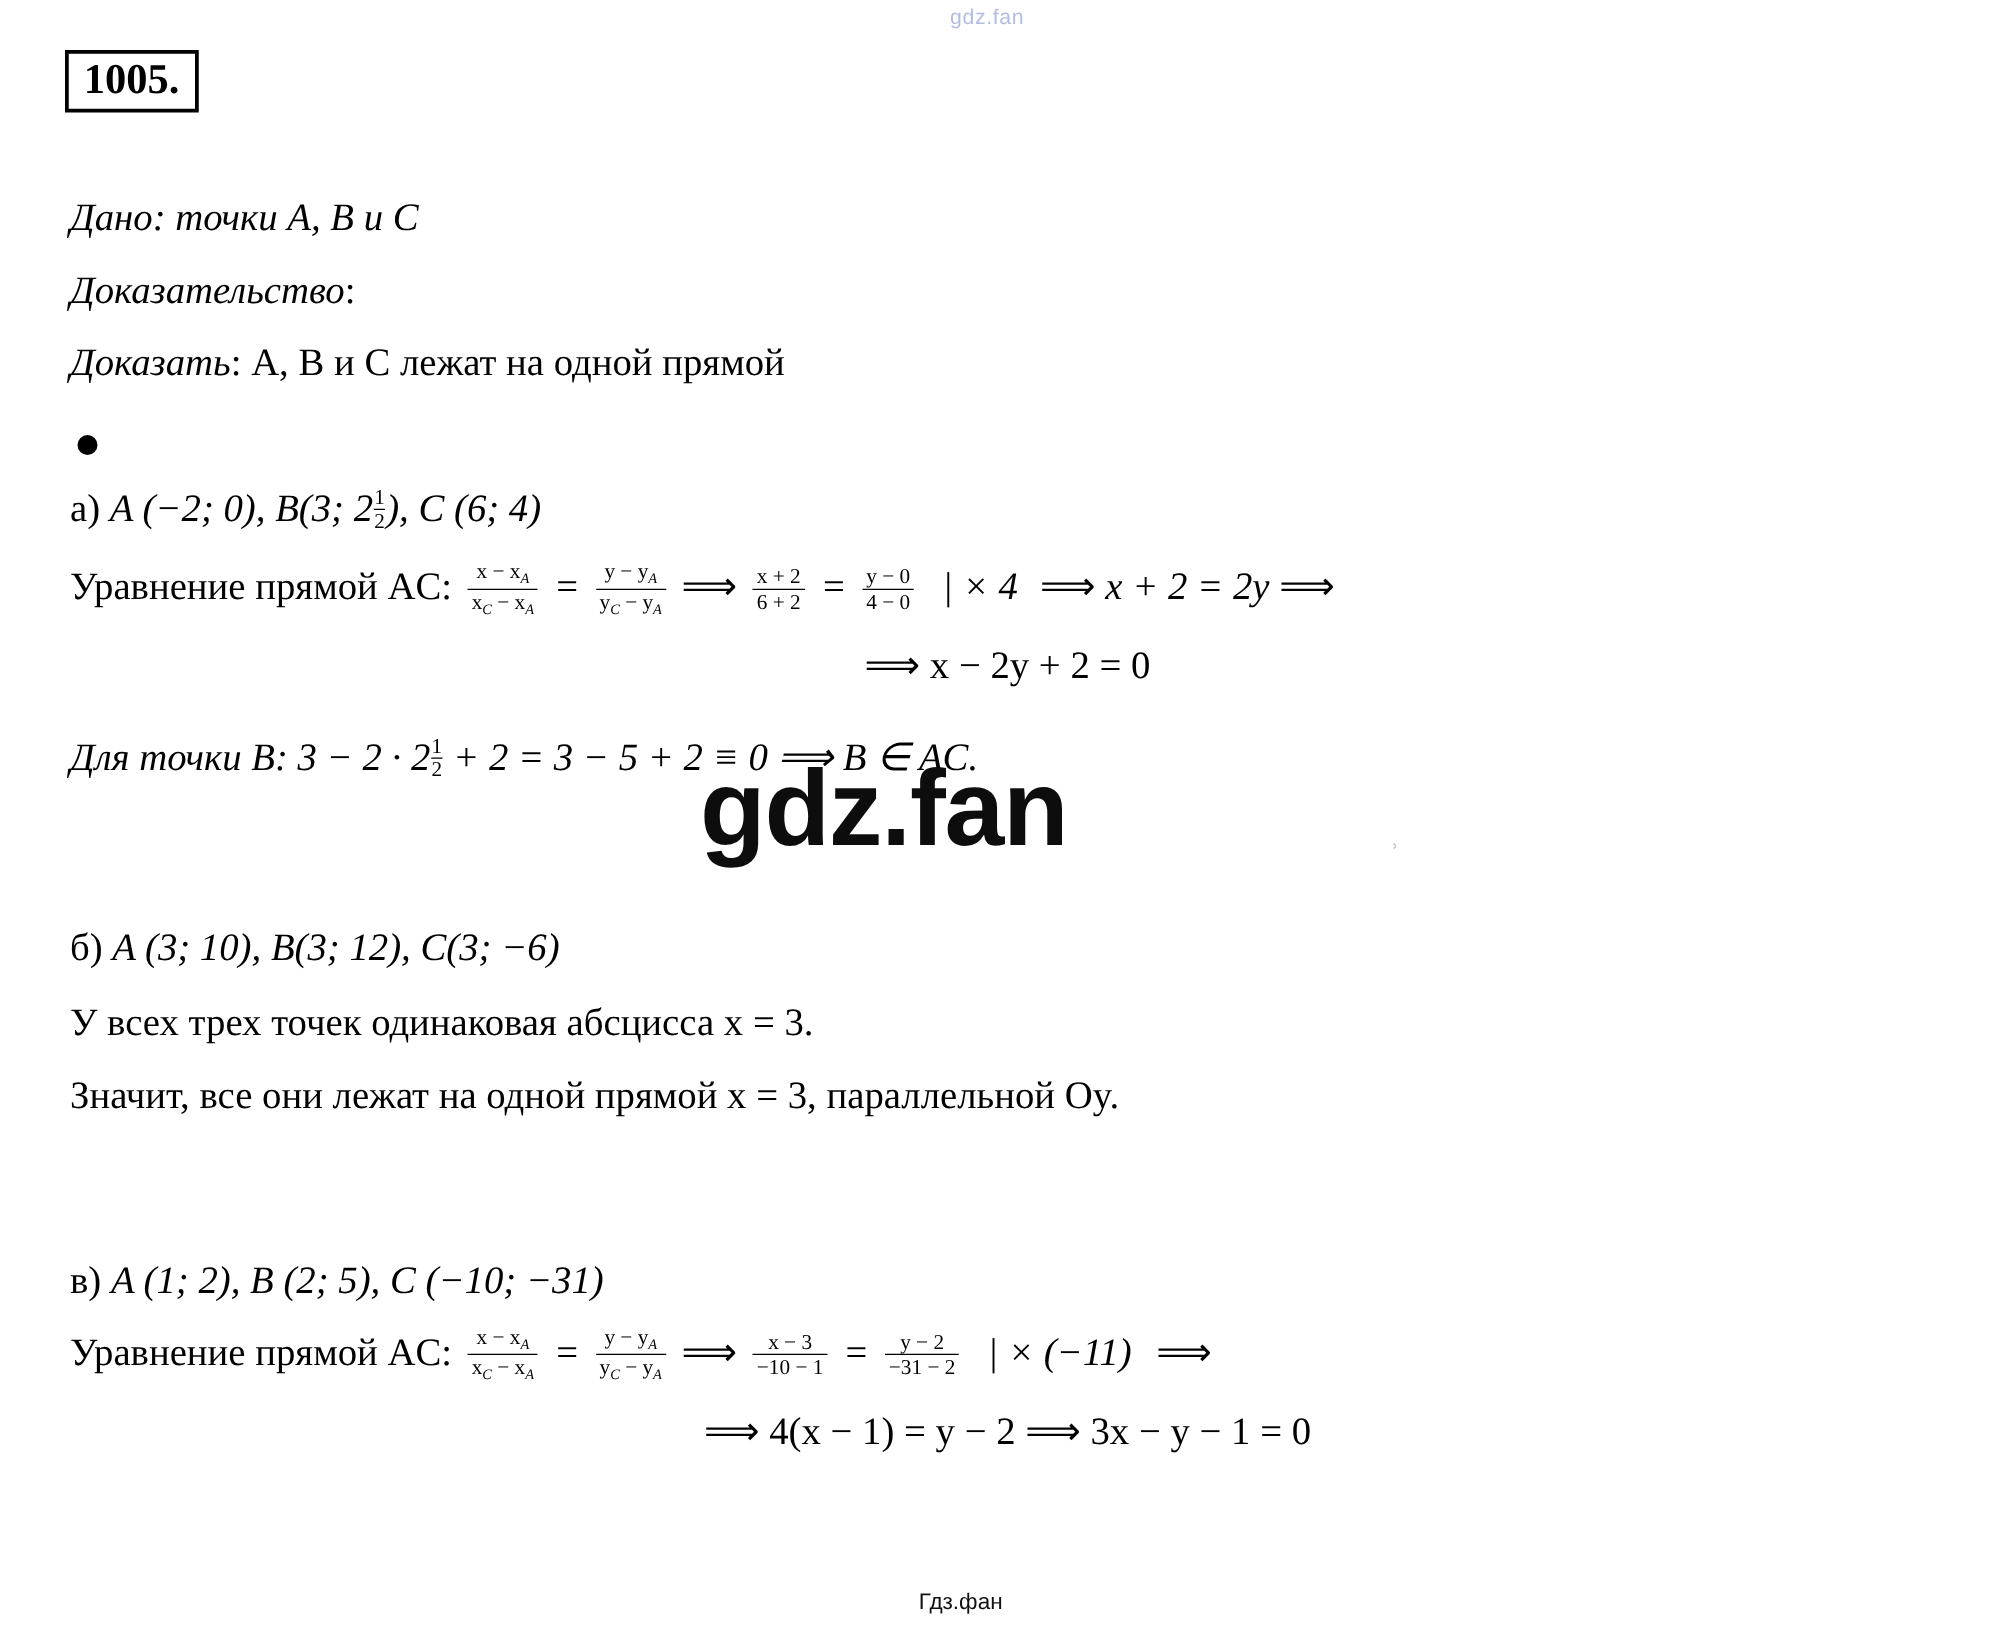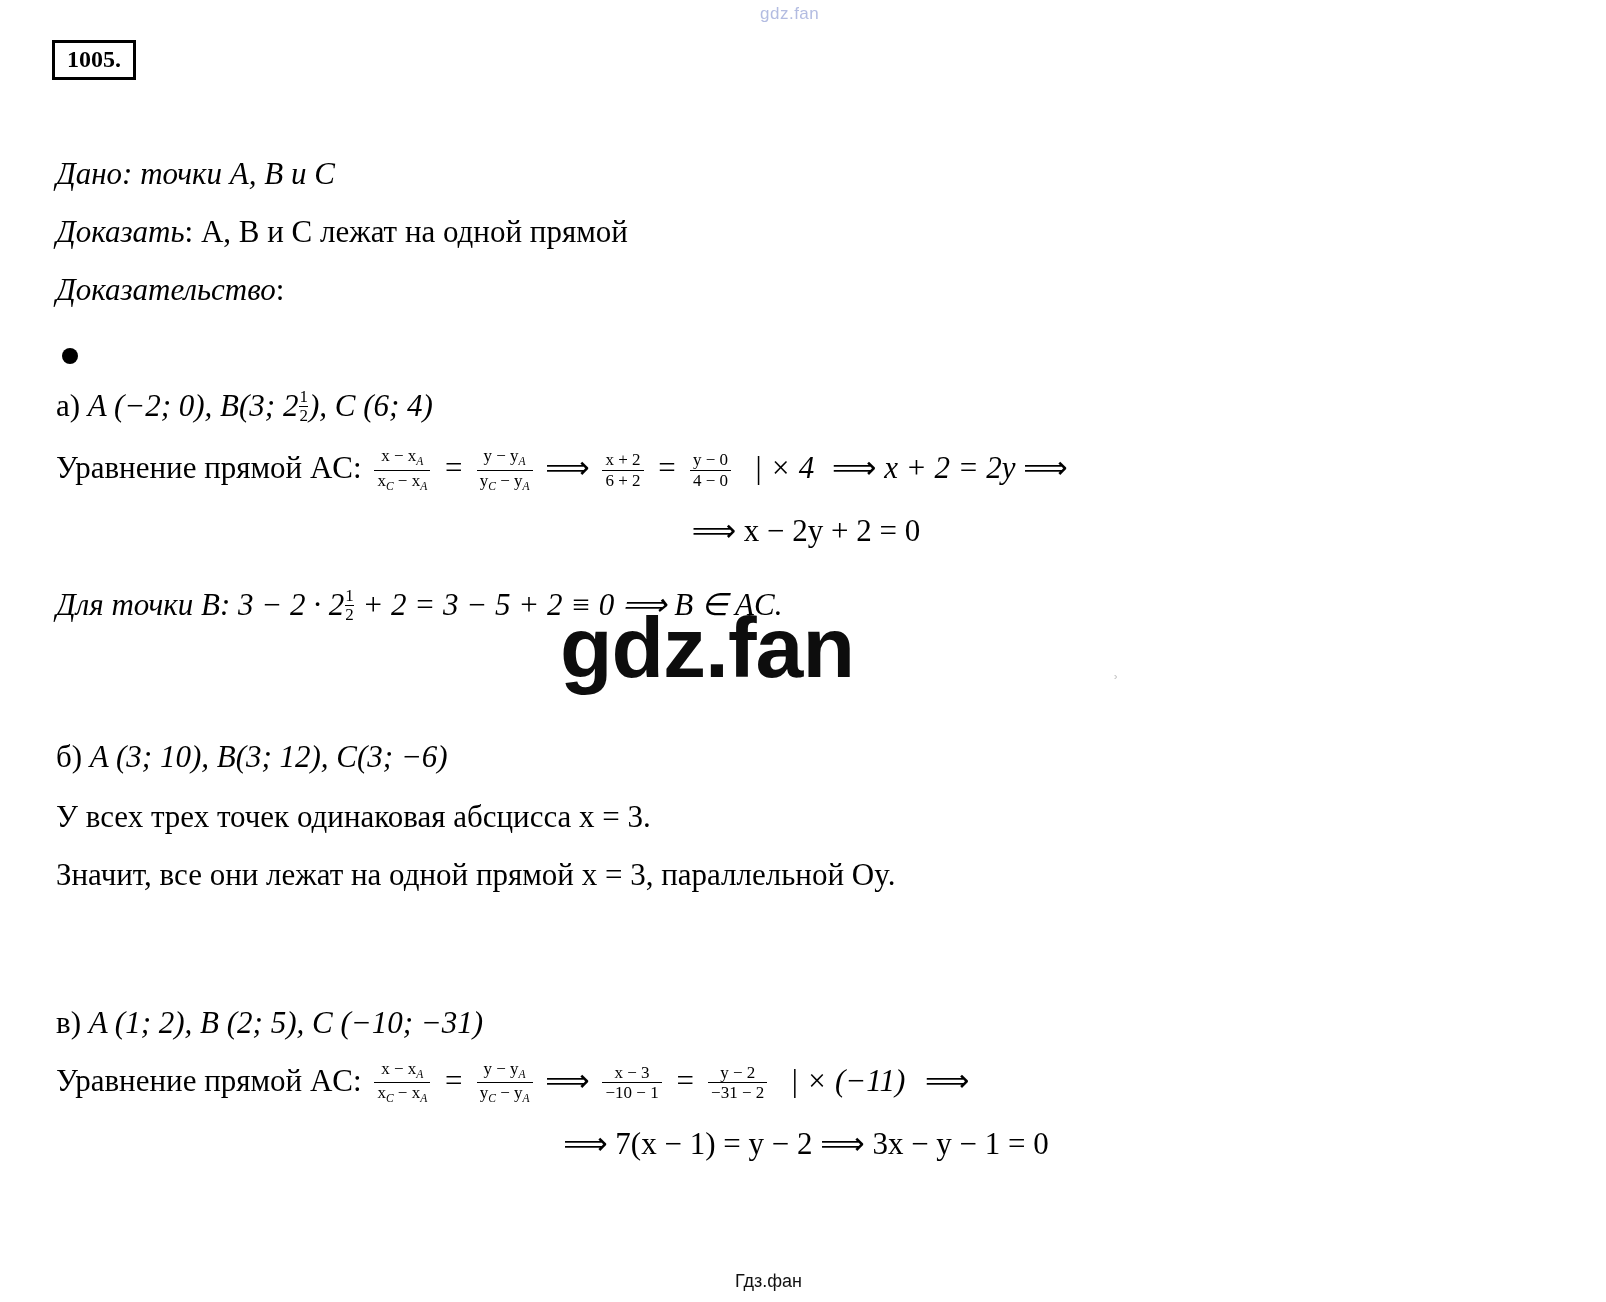--- a/index.html
+++ b/index.html
@@ -36,21 +36,21 @@
 
   
   .task-number {
     position: absolute;
     top: 40px;
     left: 52px;
     border: 3px solid #000;
     padding: 4px 12px 6px 12px;
     font-family: "Liberation Serif", serif;
     font-weight: bold;
-    font-size: 24px;
+    font-size: 34px;
     line-height: 1;
   }
 
   .content {
     position: absolute;
     top: 140px;
     left: 56px;
     width: 1500px;
   }
 
@@ -144,25 +144,25 @@
 
   <div class="task-number">1005.</div>
 
   <div class="content">
 
     <div class="line">
       <span class="it">Дано</span><span class="math">: точки A, B и C</span>
     </div>
 
     <div class="line">
+      <span class="it">Доказательство</span><span>:</span>
+    </div>
+
+    <div class="line">
       <span class="it">Доказать</span><span>: A, B и C лежат на одной прямой</span>
-    </div>
-
-    <div class="line">
-      <span class="it">Доказательство</span><span>:</span>
     </div>
 
     <div><span class="bullet"></span></div>
 
     <div class="line" style="margin-top:6px;">
       <span>а)</span>
       <span class="math">A (−2; 0), B(3; 2</span><span class="mixfrac"><span class="num">1</span><span class="den">2</span></span><span class="math">), C (6; 4)</span>
     </div>
 
     <div class="line" style="margin-top:18px;">
@@ -235,21 +235,21 @@
       </span>
       <span class="math">=</span>
       <span class="frac">
         <span class="num">y − 2</span>
         <span class="den">−31 − 2</span>
       </span>
       <span class="math" style="margin-left:10px;">| × (−11)</span>
       <span style="margin-left:12px;">⟹</span>
     </div>
 
-    <div class="line centered" style="margin-top:8px;">⟹ 7(x − 1) = y − 2 ⟹ 3x − y − 1 = 0</div>
+    <div class="line centered" style="margin-top:8px;">⟹ 4(x − 1) = y − 2 ⟹ 3x − y − 1 = 0</div>
 
 
     <div class="spacer-lg"></div>
 
     <div class="line" style="margin-top:30px;">
       
       
     </div>
 
   </div>

